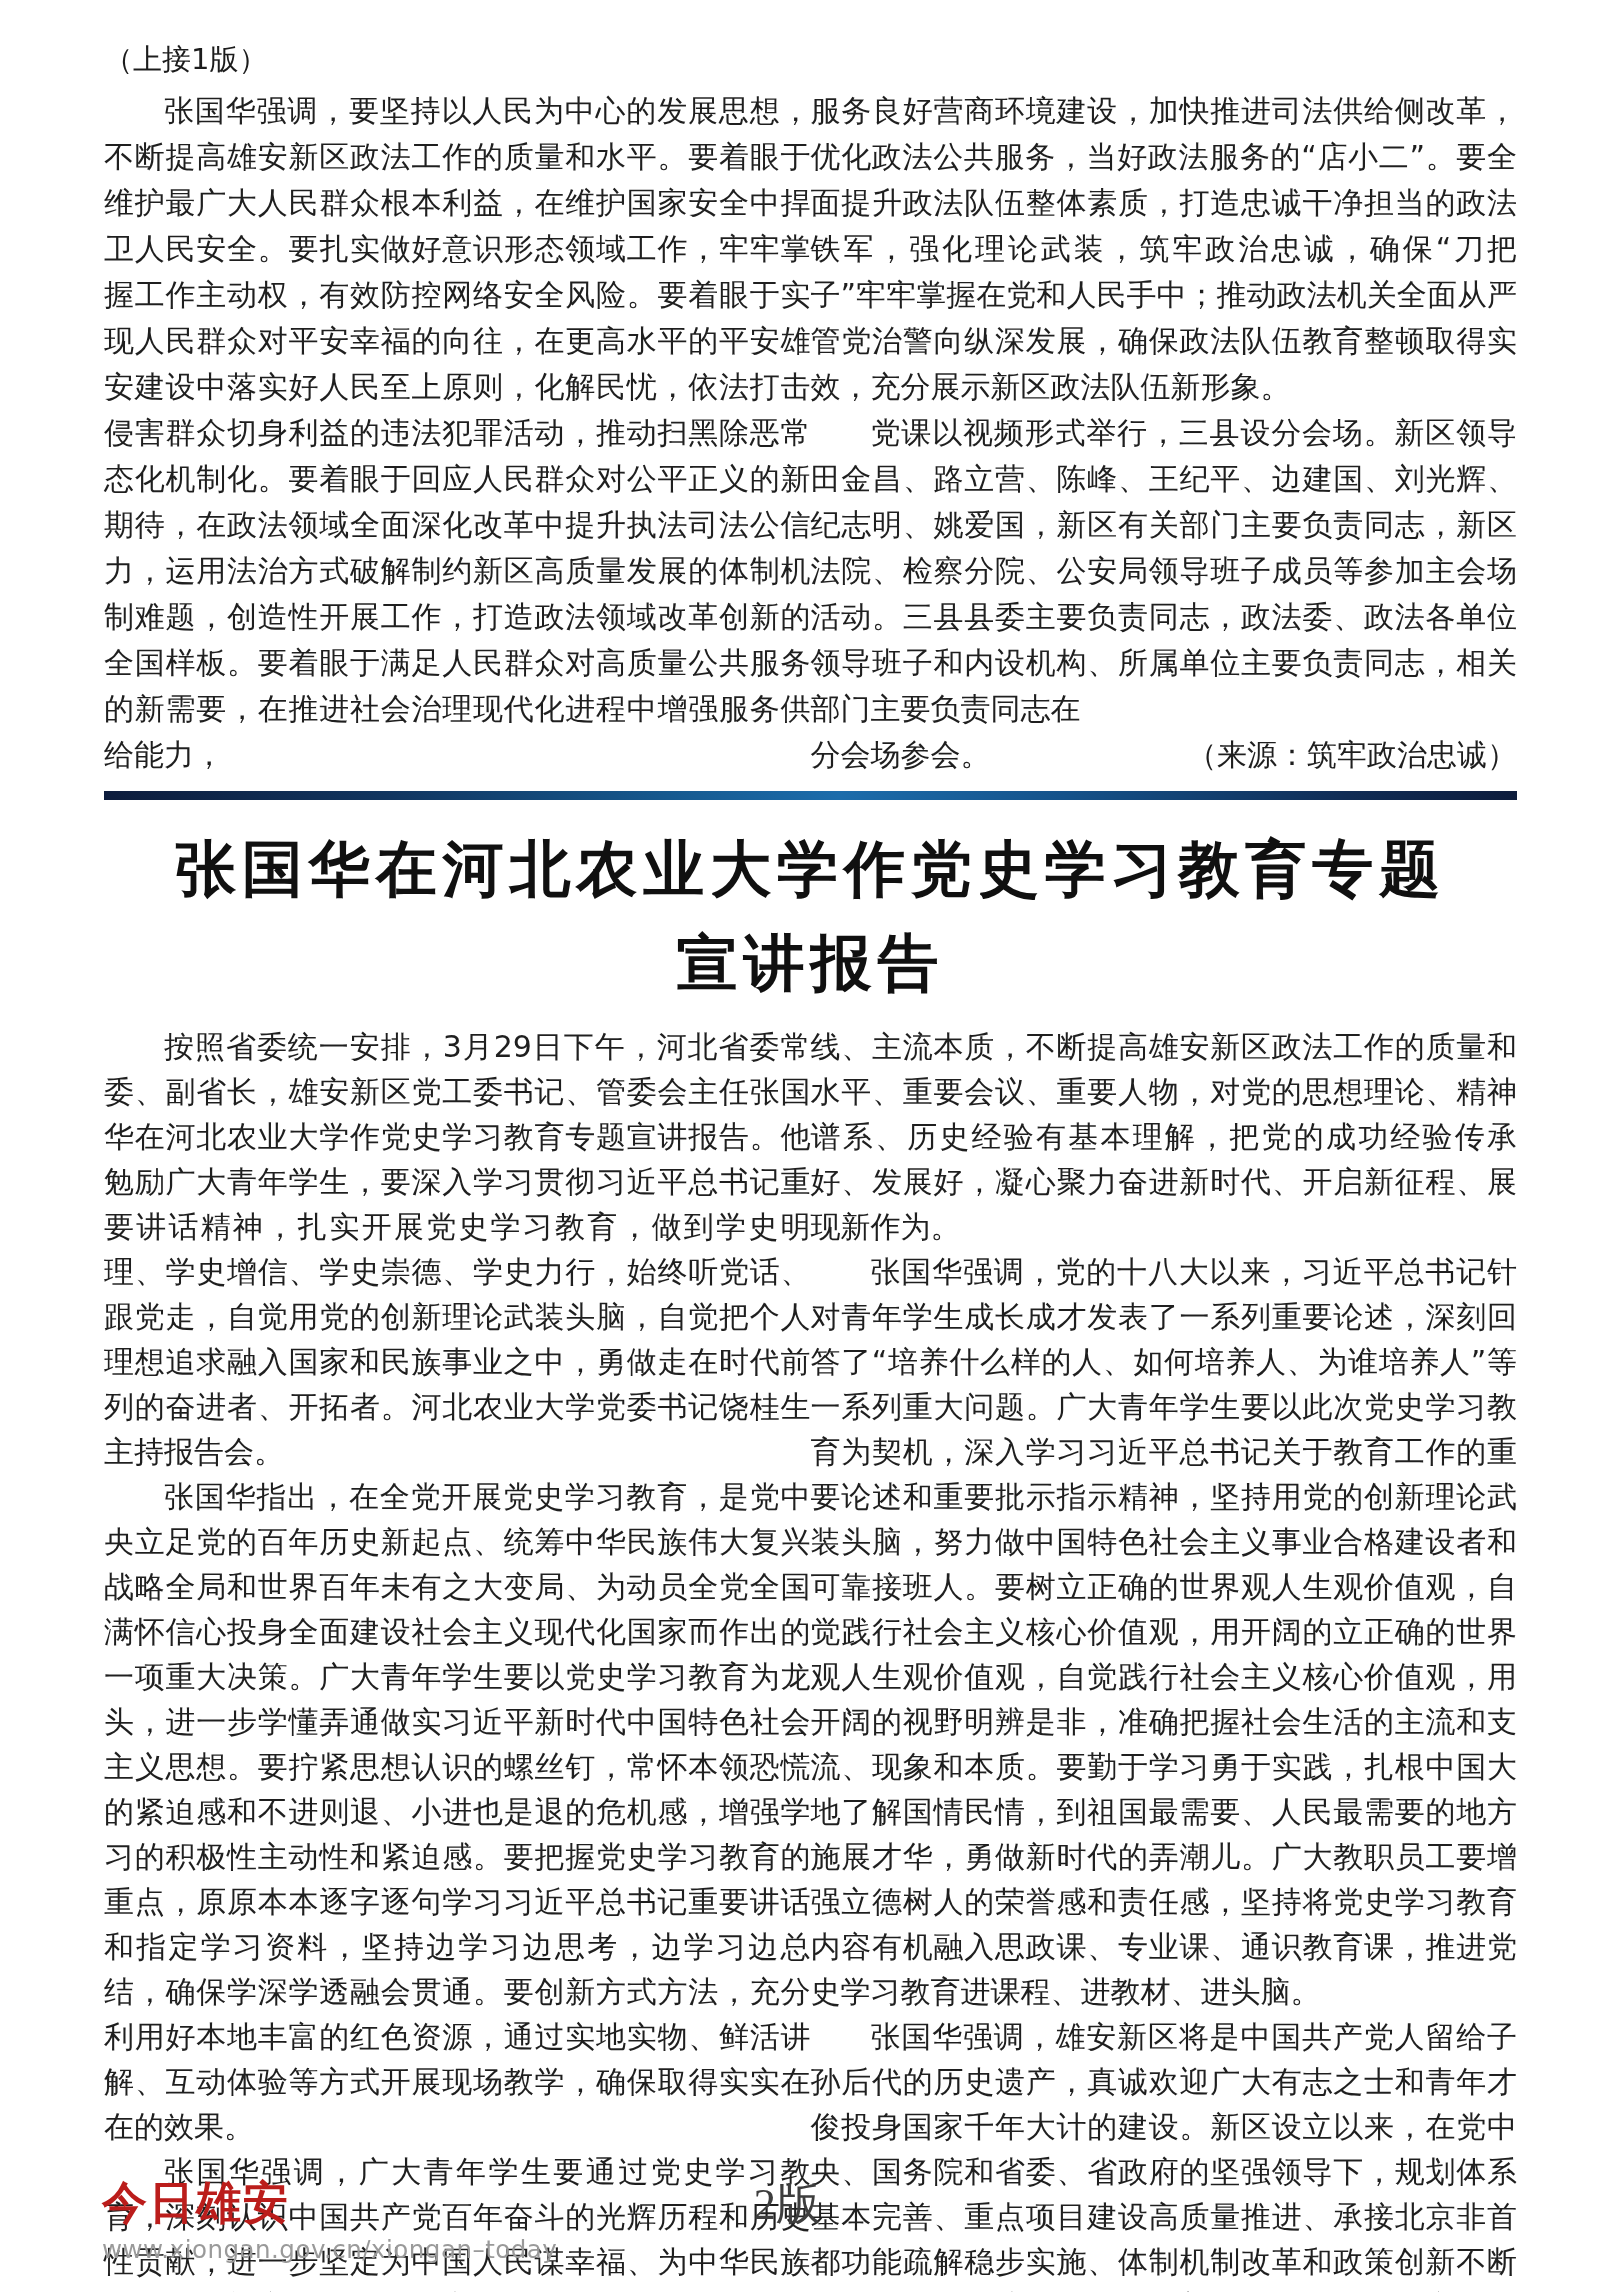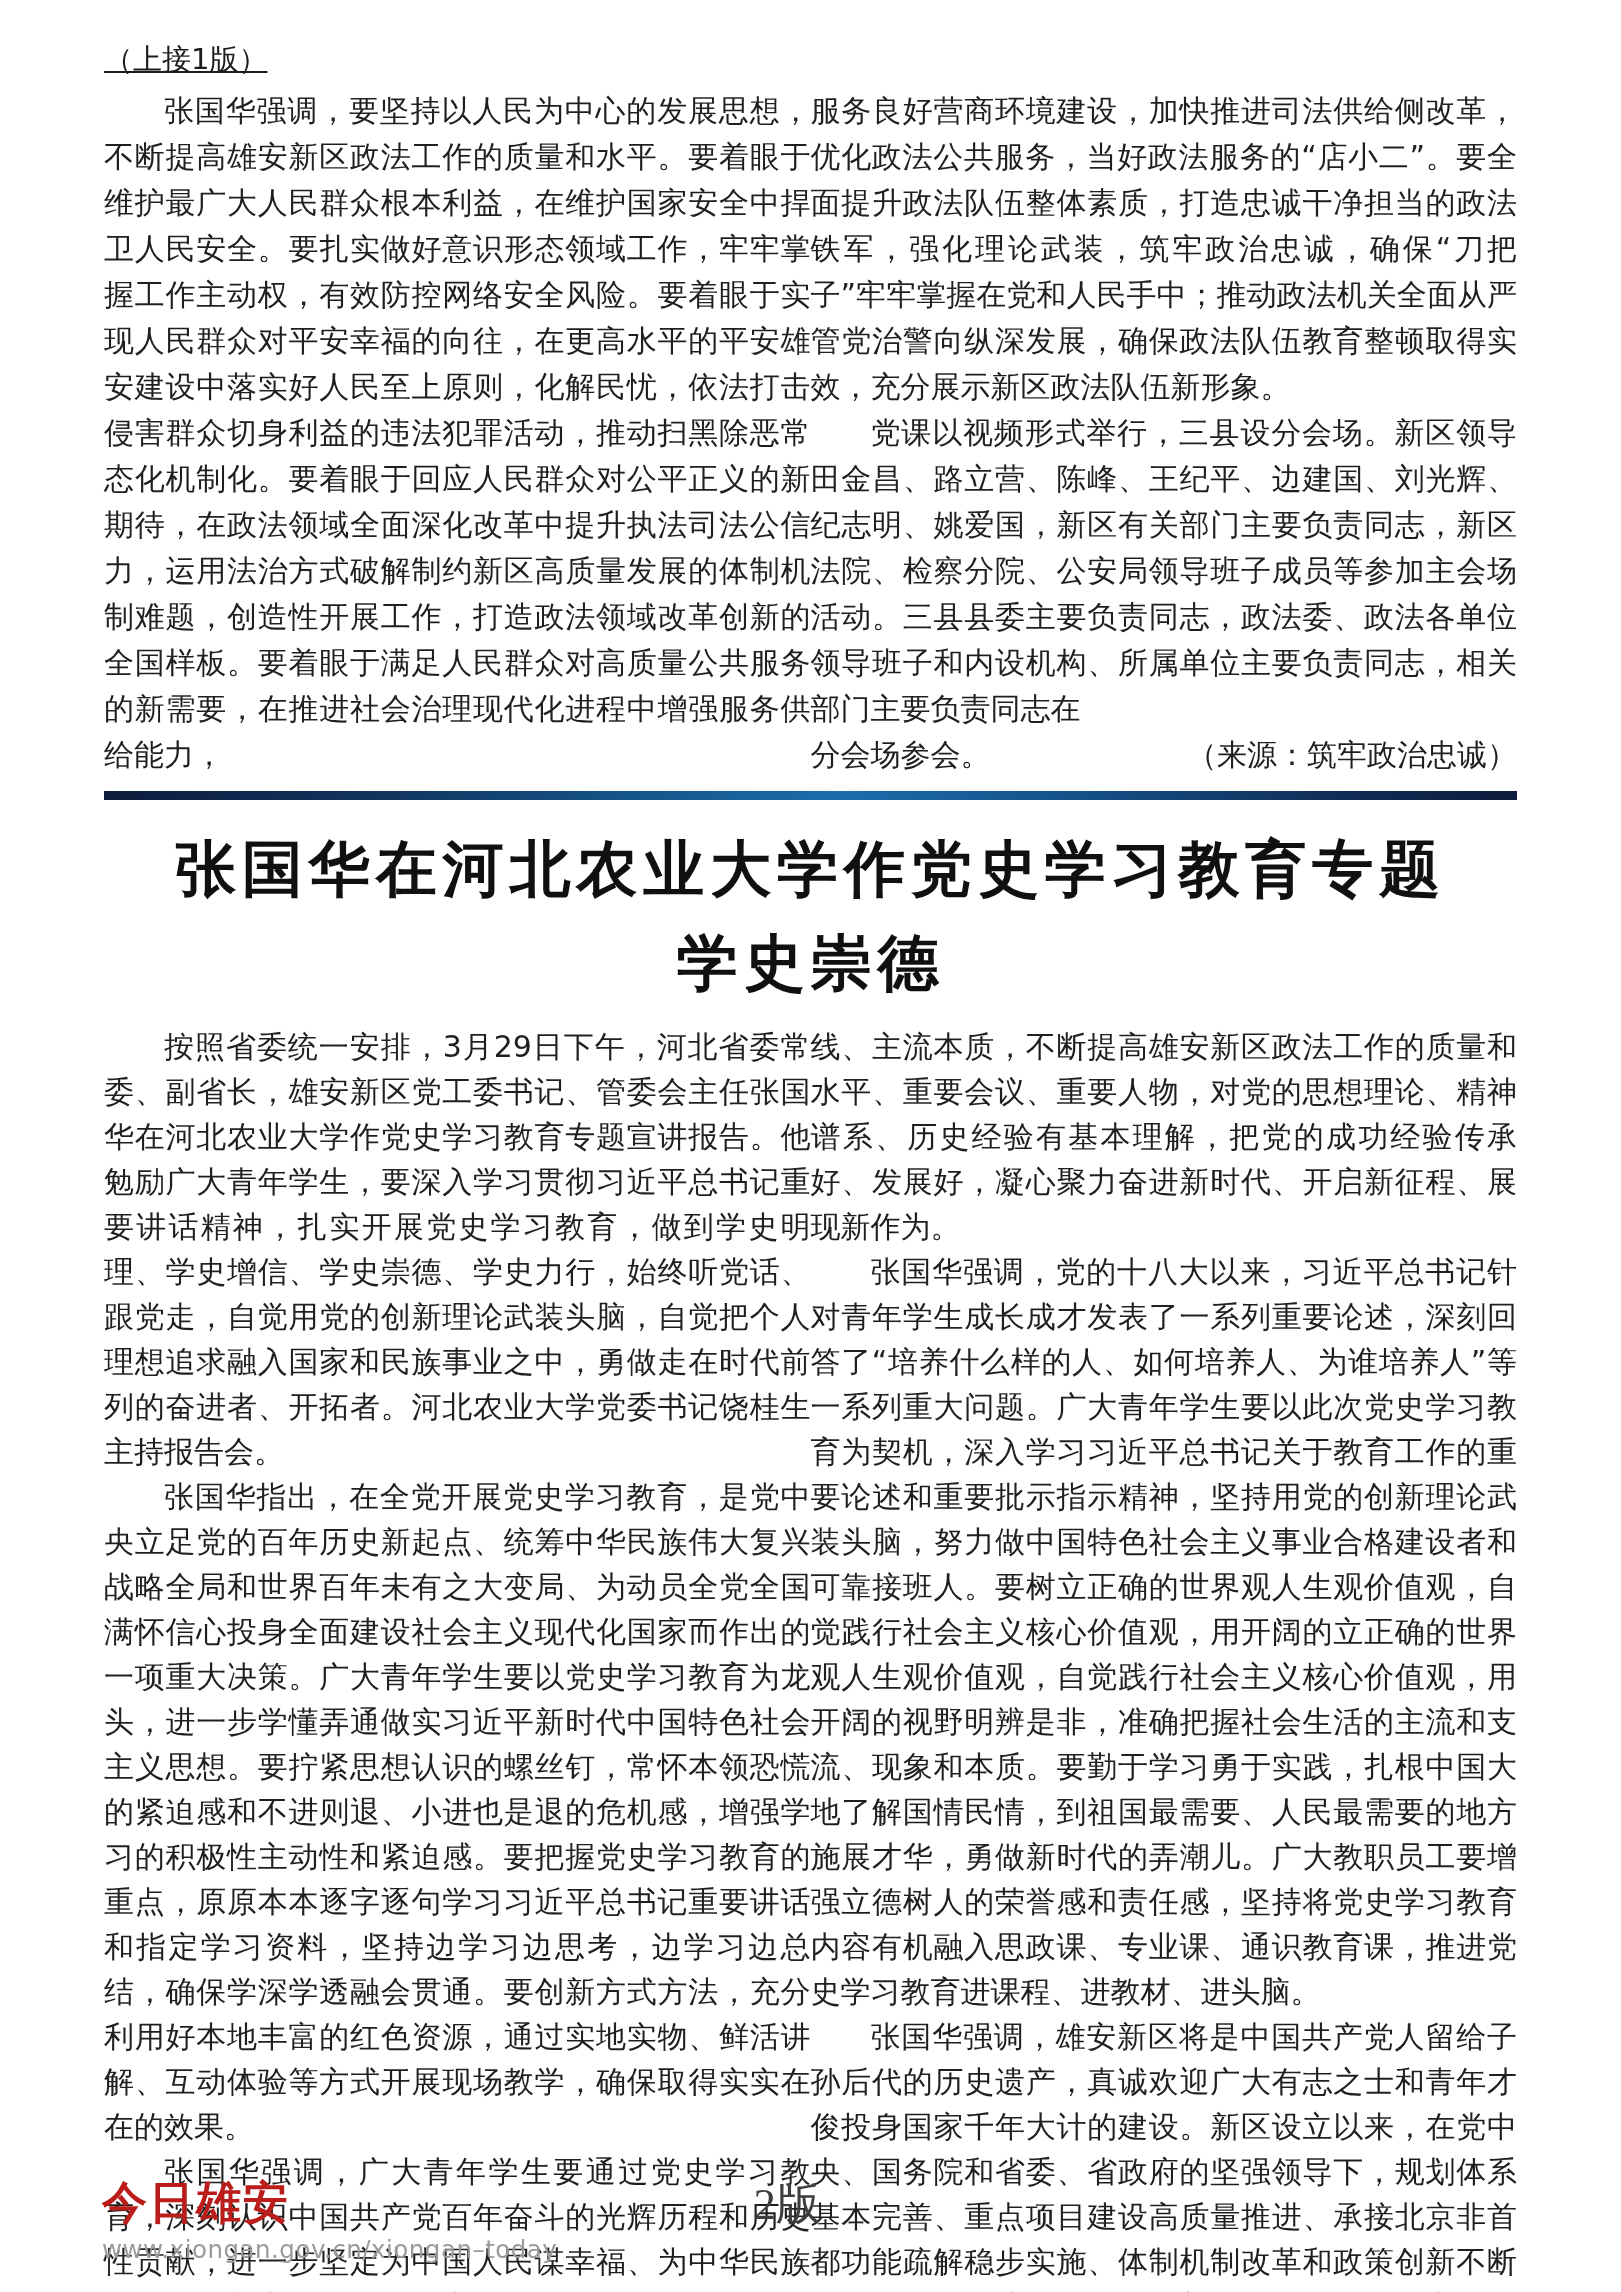--- a/index.html
+++ b/index.html
@@ -12,21 +12,20 @@
     background: #ffffff;
     padding: 39px 104px 0 104px;
     font-family: "DejaVu Sans", "Liberation Sans", sans-serif;
     color: #1c1c1c;
     overflow: hidden;
   }
   .continuation-note {
     font-size: 29px;
     line-height: 41px;
     color: #1c1c1c;
-    text-decoration: underline;
   }
   .columns {
     display: flex;
     margin-top: 7.8px;
   }
   .col {
     flex: 1;
     min-width: 0;
     font-size: 30px;
     line-height: 46px;
@@ -112,21 +111,21 @@
         <span>分会场参会。</span>
         <span>（来源：筑牢政治忠诚）</span>
       </div>
     </div>
   </div>
 
   <div class="divider"></div>
 
   <div class="headline">
     <div>张国华在河北农业大学作党史学习教育专题</div>
-    <div>学史崇德</div>
+    <div>宣讲报告</div>
   </div>
 
   <div class="columns a2">
     <div class="col">
       <p class="para">按照省委统一安排，3月29日下午，河北省委常委、副省长，雄安新区党工委书记、管委会主任张国华在河北农业大学作党史学习教育专题宣讲报告。他勉励广大青年学生，要深入学习贯彻习近平总书记重要讲话精神，扎实开展党史学习教育，做到学史明理、学史增信、学史崇德、学史力行，始终听党话、跟党走，自觉用党的创新理论武装头脑，自觉把个人理想追求融入国家和民族事业之中，勇做走在时代前列的奋进者、开拓者。河北农业大学党委书记饶桂生主持报告会。</p>
       <p class="para">张国华指出，在全党开展党史学习教育，是党中央立足党的百年历史新起点、统筹中华民族伟大复兴战略全局和世界百年未有之大变局、为动员全党全国满怀信心投身全面建设社会主义现代化国家而作出的一项重大决策。广大青年学生要以党史学习教育为龙头，进一步学懂弄通做实习近平新时代中国特色社会主义思想。要拧紧思想认识的螺丝钉，常怀本领恐慌的紧迫感和不进则退、小进也是退的危机感，增强学习的积极性主动性和紧迫感。要把握党史学习教育的重点，原原本本逐字逐句学习习近平总书记重要讲话和指定学习资料，坚持边学习边思考，边学习边总结，确保学深学透融会贯通。要创新方式方法，充分利用好本地丰富的红色资源，通过实地实物、鲜活讲解、互动体验等方式开展现场教学，确保取得实实在在的效果。</p>
       <p class="para">张国华强调，广大青年学生要通过党史学习教育，深刻认识中国共产党百年奋斗的光辉历程和历史性贡献，进一步坚定为中国人民谋幸福、为中华民族谋复兴的初心使命。要树立正确的党史观，准确把握党的历史发展主题主</p>
     </div>
     <div class="col">
       <p class="para cont">线、主流本质，不断提高雄安新区政法工作的质量和水平、重要会议、重要人物，对党的思想理论、精神谱系、历史经验有基本理解，把党的成功经验传承好、发展好，凝心聚力奋进新时代、开启新征程、展现新作为。</p>

